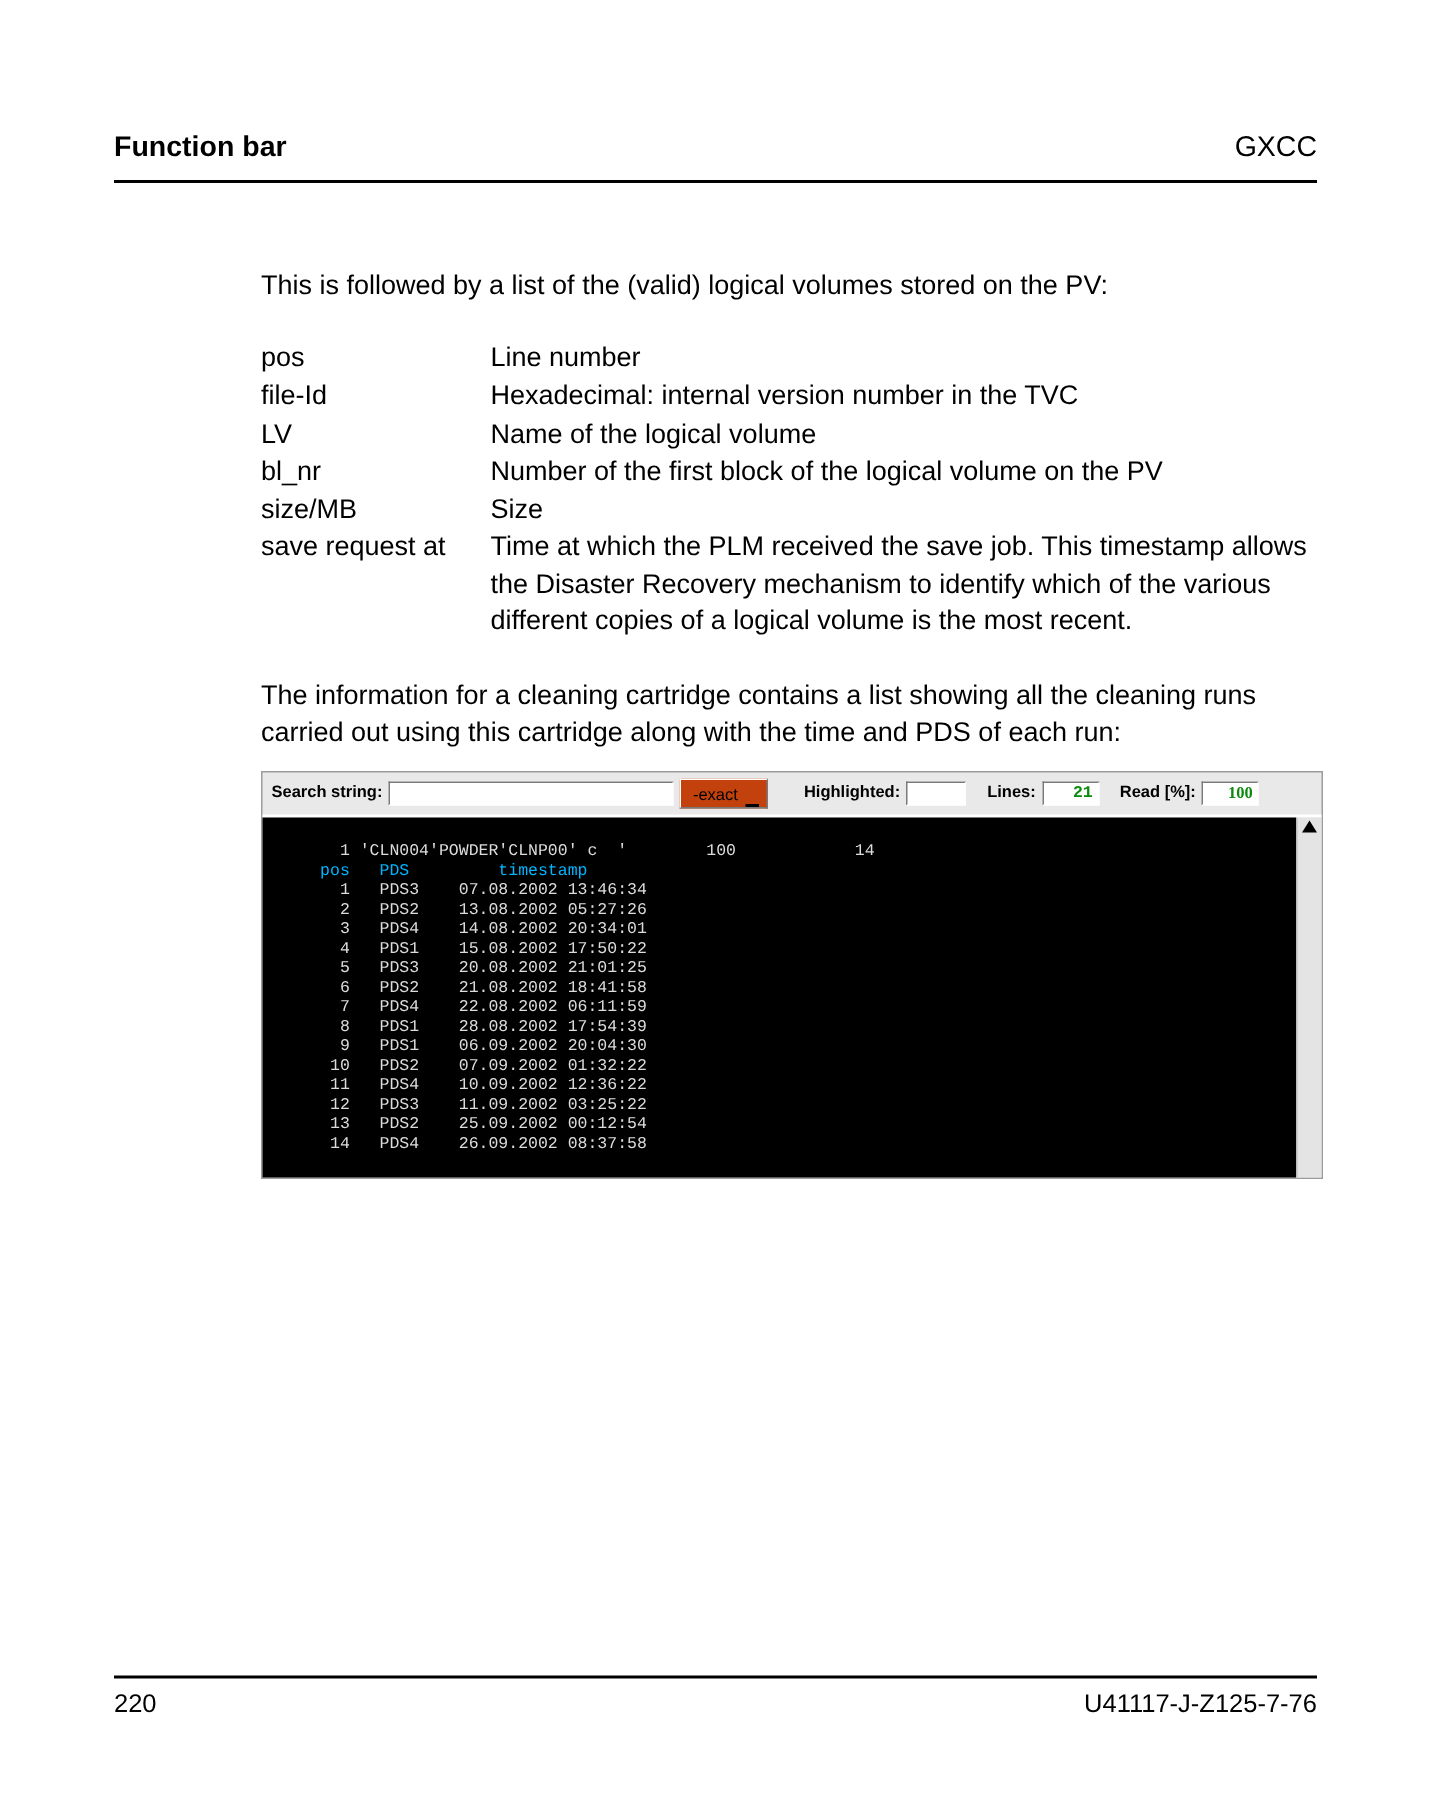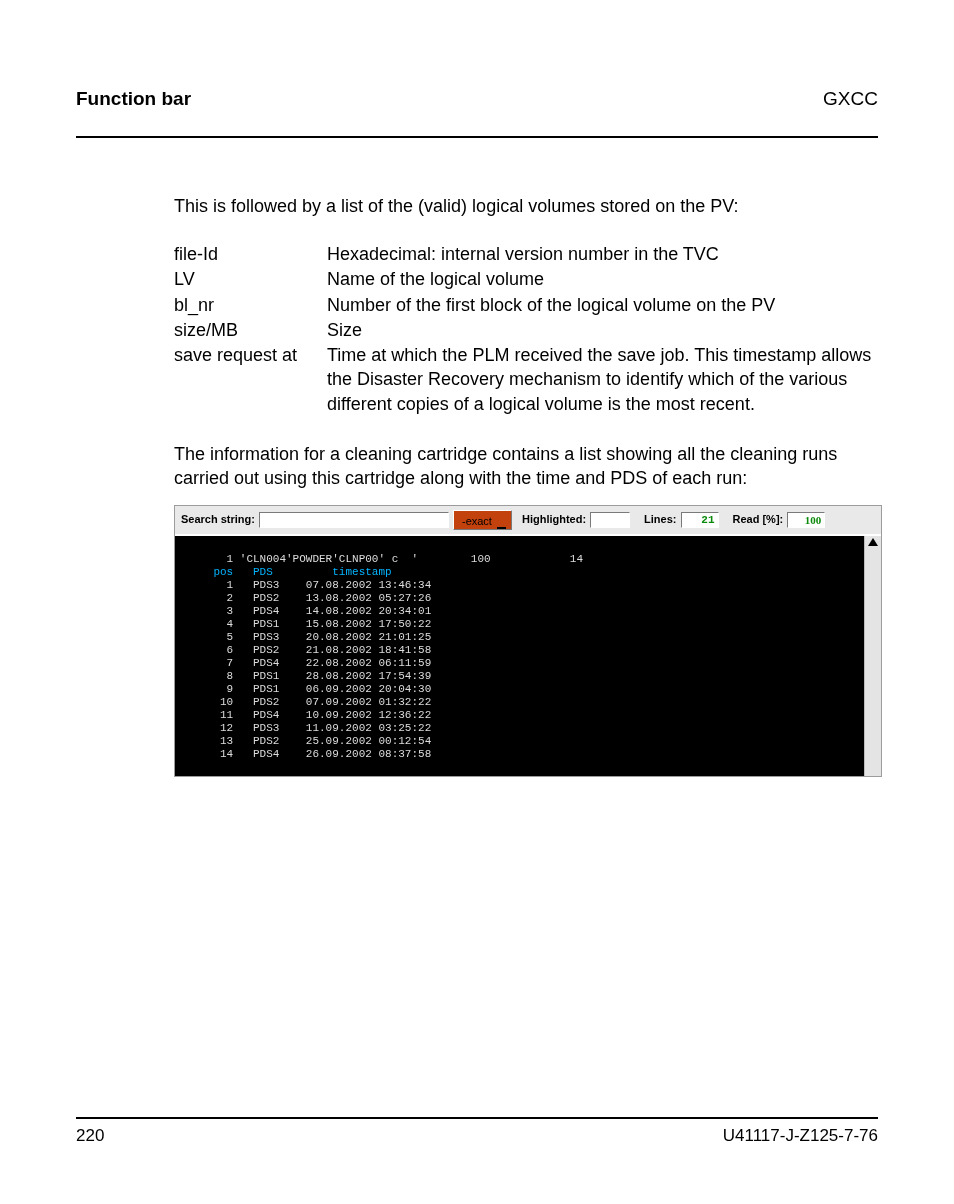--- a/index.html
+++ b/index.html
@@ -1,21 +1,21 @@
 <!DOCTYPE html>
 <html><head>
 <meta charset="utf-8">
 <style>
   html,body{margin:0;padding:0;background:#fff}
   body{width:954px;height:1204px;position:relative;
        font-family:"Helvetica Neue",Helvetica,Arial,sans-serif;
        color:#000;font-size:18px;line-height:1.35}
   .page{padding:86px 76px 0 76px}
   .hdr{display:flex;justify-content:space-between;align-items:baseline;
-       border-bottom:2px solid #000;padding-bottom:24px;margin-bottom:56px}
+       border-bottom:2px solid #000;padding-bottom:8px;margin-bottom:56px}
   .hdr-left{font-weight:700;font-size:19px}
   .hdr-right{font-size:19px}
   .intro{margin:0 0 24px 98px}
   .defs{margin:0 0 26px 98px}
   .defs .row{display:flex;align-items:flex-start;margin-bottom:1px}
   .defs .term{width:153px;flex-shrink:0}
   .defs .desc{flex:1}
   .para2{margin:0 0 14px 98px}
   
   .panel{margin-left:98px;width:706px;border:1px solid #9c9c9c;
@@ -62,20 +62,24 @@
 
   <div class="hdr">
     <span class="hdr-left">Function bar</span>
     <span class="hdr-right">GXCC</span>
   </div>
 
   <p class="intro">This is followed by a list of the (valid) logical volumes stored on the PV:</p>
 
   <div class="defs" id="defs">
       <div class="row">
+        <div class="term">pos</div>
+        <div class="desc">Line number</div>
+      </div>
+      <div class="row">
         <div class="term">file-Id</div>
         <div class="desc">Hexadecimal: internal version number in the TVC</div>
       </div>
       <div class="row">
         <div class="term">LV</div>
         <div class="desc">Name of the logical volume</div>
       </div>
       <div class="row">
         <div class="term">bl_nr</div>
         <div class="desc">Number of the first block of the logical volume on the PV</div>
@@ -93,21 +97,21 @@
   <p class="para2">The information for a cleaning cartridge contains a list showing all the cleaning runs carried out using this cartridge along with the time and PDS of each run:</p>
 
   <div class="panel">
     <div class="toolbar">
       <label>Search string:</label>
       <input class="tb-input tb-search" value="" style="">
       <span class="tb-btn">
         <span>-exact</span>
         <span class="dash"></span>
       </span>
-      <label style="margin-left:6px">Highlighted:</label>
+      <label style="margin-left:20px">Highlighted:</label>
       <input class="tb-input tb-hl" value="" style="">
       <label style="margin-left:10px">Lines:</label>
       <input class="tb-input tb-lines" readonly="" value="21" style="">
       <label style="margin-left:10px">Read [%]:</label>
       <input class="tb-input tb-read" readonly="" value="100" style="">
     </div>
     <div class="term-wrap">
       <div class="term-area" id="term">
       1 'CLN004'POWDER'CLNP00' c  '        100            14
 <span class="hl">    pos   PDS         timestamp</span>

